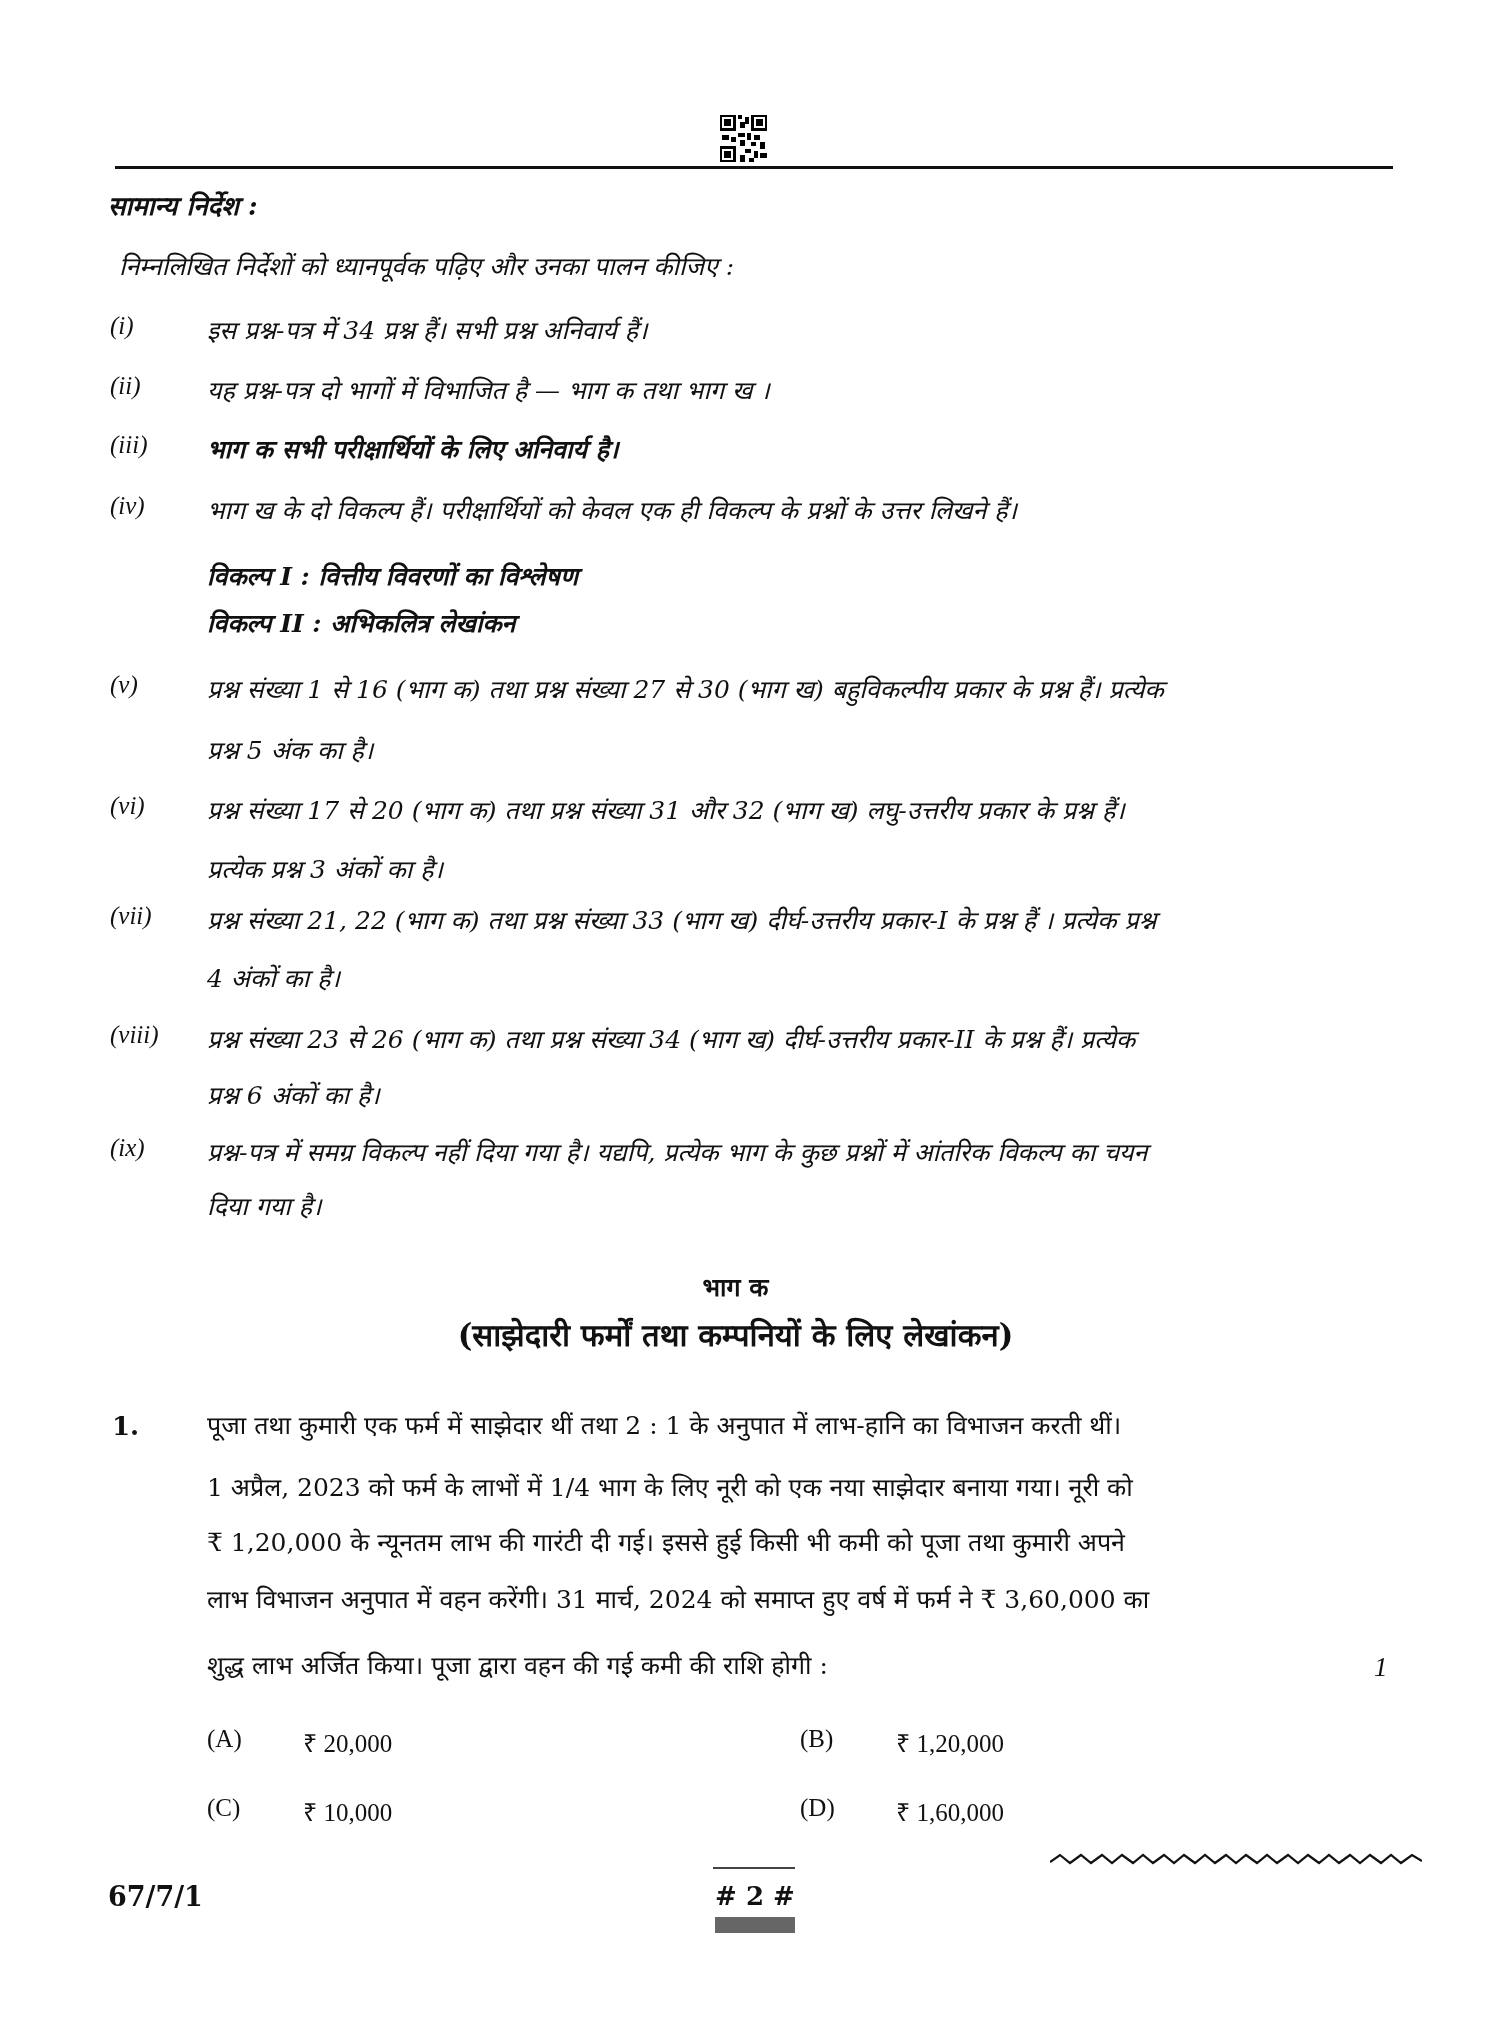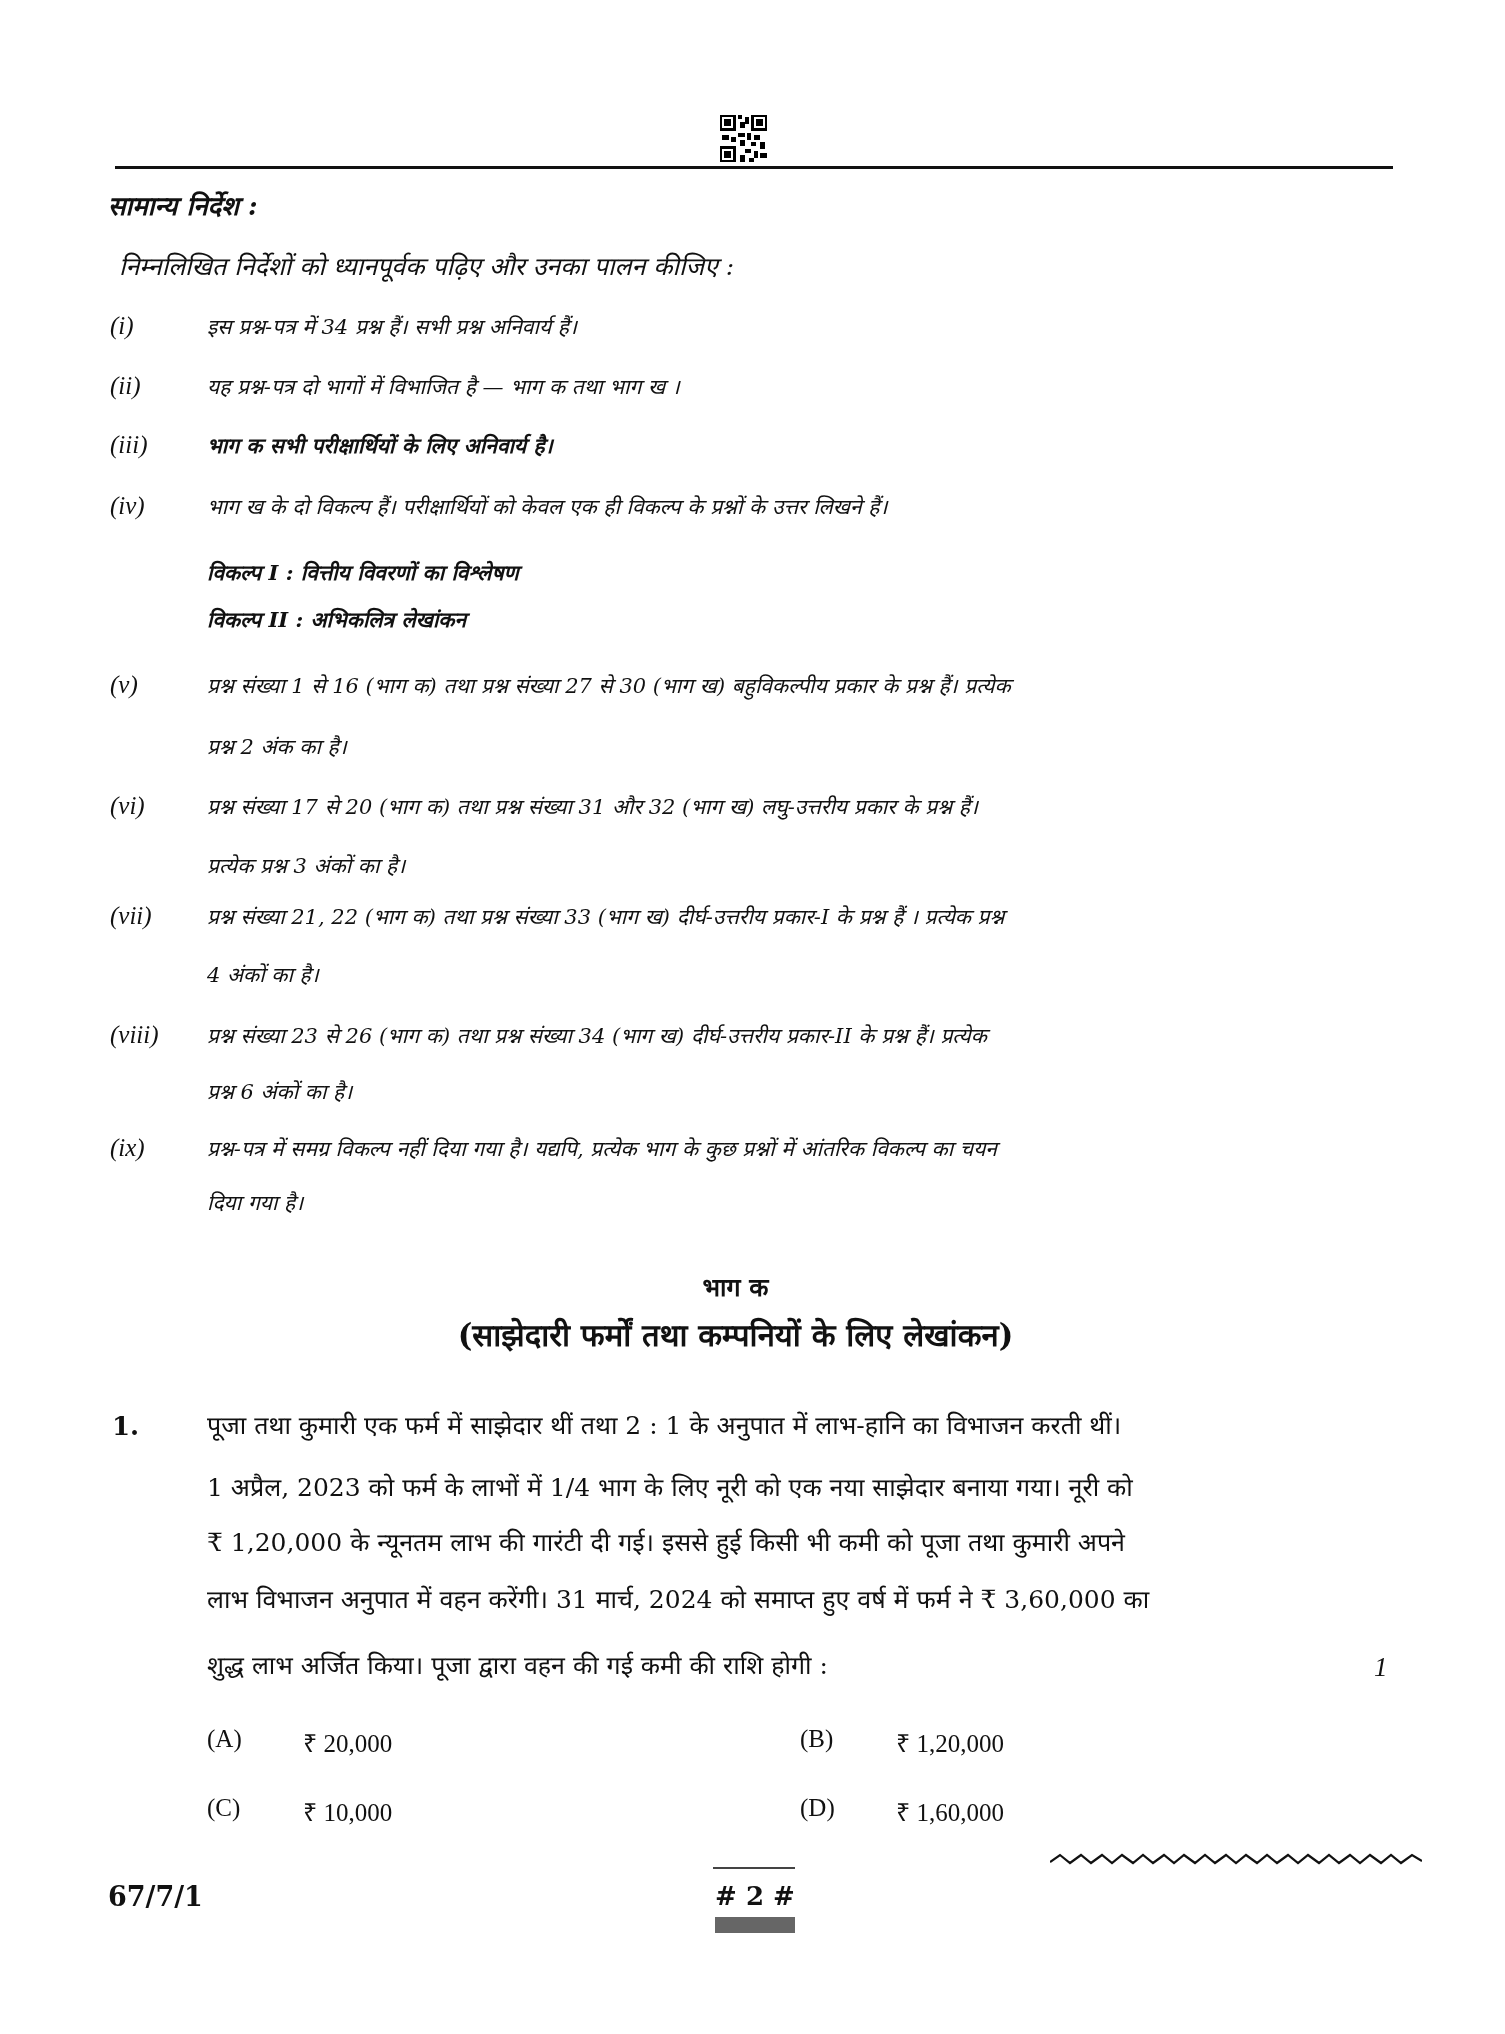--- a/index.html
+++ b/index.html
@@ -3,21 +3,21 @@
 <meta charset="utf-8">
 <style>
   html, body { margin: 0; padding: 0; background: #ffffff; }
   body { width: 1505px; height: 2034px; position: relative; overflow: hidden;
          font-family: "DejaVu Serif", "Liberation Serif", serif; color: #111; }
   .abs { position: absolute; white-space: nowrap; line-height: 1; }
   .t { font-size: 25px; }
   .it { font-style: italic; }
   .bd { font-weight: bold; }
   .lbl { position: absolute; left: 110px; font-size: 25px; font-style: italic; font-family: "Liberation Serif", serif; }
-  .row { position: absolute; left: 207px; font-size: 21px; font-style: italic; white-space: nowrap; }
+  .row { position: absolute; left: 207px; font-size: 25px; font-style: italic; white-space: nowrap; }
   .rule { position: absolute; left: 115px; width: 1278px; top: 166px; height: 3px; background: #111; }
   .qr { position: absolute; left: 720px; top: 115px; width: 47px; height: 47px; }
   .center { position: absolute; left: 0; width: 1471px; text-align: center; white-space: nowrap; }
   .opt-lbl { position: absolute; font-size: 25px; font-family: "Liberation Serif", serif; }
   .opt-val { position: absolute; font-size: 25px; font-family: "Liberation Serif", serif; }
   .footer-code { position: absolute; left: 108px; top: 1881px; font-size: 27px; font-weight: bold; font-family: "DejaVu Serif", serif; }
   .page-no { position: absolute; left: 713px; width: 84px; top: 1881px; text-align: center; font-size: 26px; font-weight: bold; font-family: "DejaVu Serif", serif; }
   .page-line { position: absolute; left: 713px; top: 1867px; width: 82px; height: 2px; background: #444; }
   .page-bar { position: absolute; left: 715px; top: 1917px; width: 80px; height: 16px; background: #666; }
   .wavy { position: absolute; left: 1050px; top: 1851px; width: 372px; height: 16px; }
@@ -68,21 +68,21 @@
 <div class="lbl" style="top:431px;">(iii)</div>
 <div class="row bd" style="top:431px;">भाग क सभी परीक्षार्थियों के लिए अनिवार्य है।</div>
 
 <div class="lbl" style="top:492px;">(iv)</div>
 <div class="row" style="top:492px;">भाग ख के दो विकल्प हैं। परीक्षार्थियों को केवल एक ही विकल्प के प्रश्नों के उत्तर लिखने हैं।</div>
 <div class="row bd" style="top:558px;">विकल्प I : वित्तीय विवरणों का विश्लेषण</div>
 <div class="row bd" style="top:605px;">विकल्प II : अभिकलित्र लेखांकन</div>
 
 <div class="lbl" style="top:671px;">(v)</div>
 <div class="row" style="top:671px;">प्रश्न संख्या 1 से 16 (भाग क) तथा प्रश्न संख्या 27 से 30 (भाग ख) बहुविकल्पीय प्रकार के प्रश्न हैं। प्रत्येक</div>
-<div class="row" style="top:732px;">प्रश्न 2 अंक का है।</div>
+<div class="row" style="top:732px;">प्रश्न 5 अंक का है।</div>
 
 <div class="lbl" style="top:792px;">(vi)</div>
 <div class="row" style="top:792px;">प्रश्न संख्या 17 से 20 (भाग क) तथा प्रश्न संख्या 31 और 32 (भाग ख) लघु-उत्तरीय प्रकार के प्रश्न हैं।</div>
 <div class="row" style="top:821px;margin-top:30px;">प्रत्येक प्रश्न 3 अंकों का है।</div>
 
 <div class="lbl" style="top:902px;">(vii)</div>
 <div class="row" style="top:902px;font-style:italic;">प्रश्न संख्या 21, 22 (भाग क) तथा प्रश्न संख्या 33 (भाग ख) दीर्घ-उत्तरीय प्रकार-I के प्रश्न हैं । प्रत्येक प्रश्न</div>
 <div class="row" style="top:960px;">4 अंकों का है।</div>
 
 <div class="lbl" style="top:1021px;">(viii)</div>

